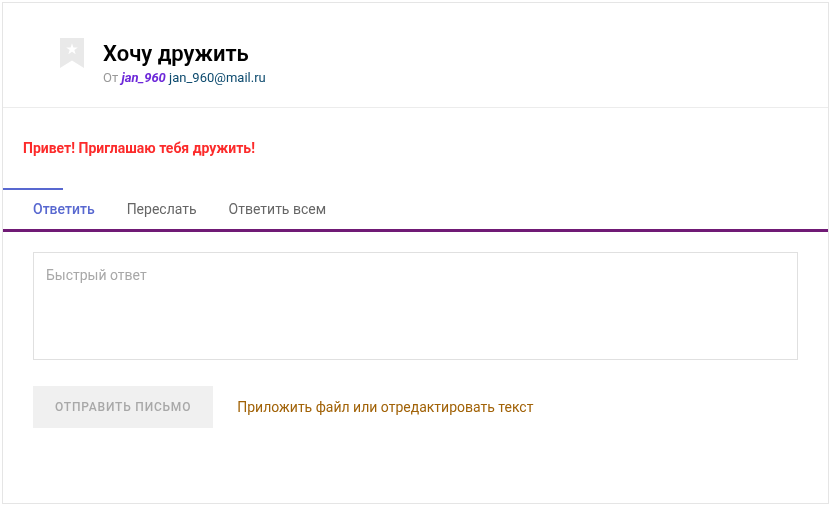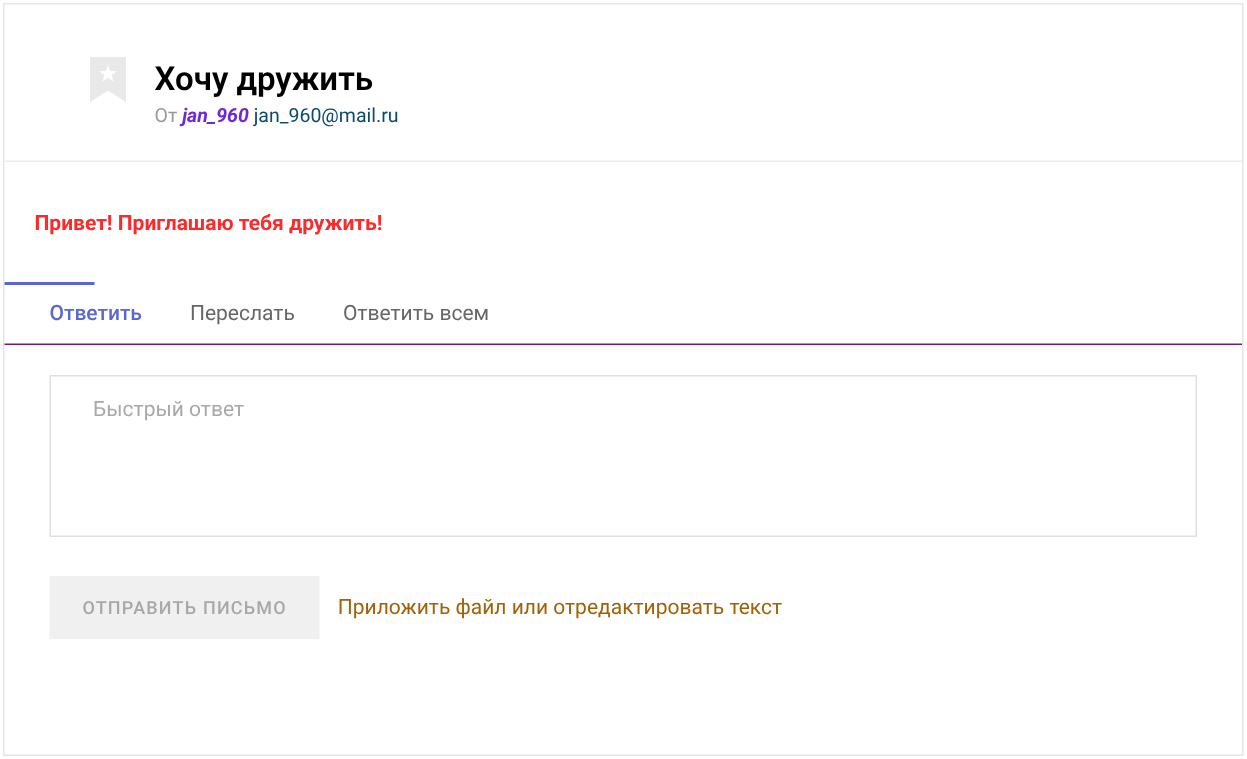--- a/index.html
+++ b/index.html
@@ -63,21 +63,21 @@
     }
     .body-text {
       color: #fc2b2b;
       font-weight: 700;
       font-size: 14px;
     }
     .tabs {
       display: flex;
       gap: 0;
       padding: 0 30px;
-      border-bottom: 1px solid #701a75;
+      border-bottom: 3px solid #701a75;
       align-items: center;
     }
     .tab {
       padding: 12px 16px 12px 0;
       margin-right: 16px;
       font-size: 14px;
       color: #666;
       cursor: pointer;
       position: relative;
     }
@@ -96,35 +96,35 @@
       background: #5868d0;
     }
     .tab:first-child { padding-left: 0; }
     .reply-area {
       padding: 20px 30px 0 30px;
     }
     .reply-box {
       width: 100%;
       height: 108px;
       border: 1px solid #e0e0e0;
-      padding: 14px 28px;
+      padding: 14px 12px;
       font-size: 14px;
       font-family: inherit;
       color: #333;
       resize: none;
       outline: none;
     }
     .reply-box::placeholder {
       color: #a8a8a8;
     }
     .actions {
       display: flex;
       align-items: center;
       padding: 22px 30px;
-      gap: 12px;
+      gap: 24px;
     }
     .send-btn {
       background: #f0f0f0;
       border: none;
       padding: 14px 22px;
       font-size: 12px;
       letter-spacing: 0.8px;
       color: #a8a8a8;
       font-weight: 500;
       cursor: pointer;

